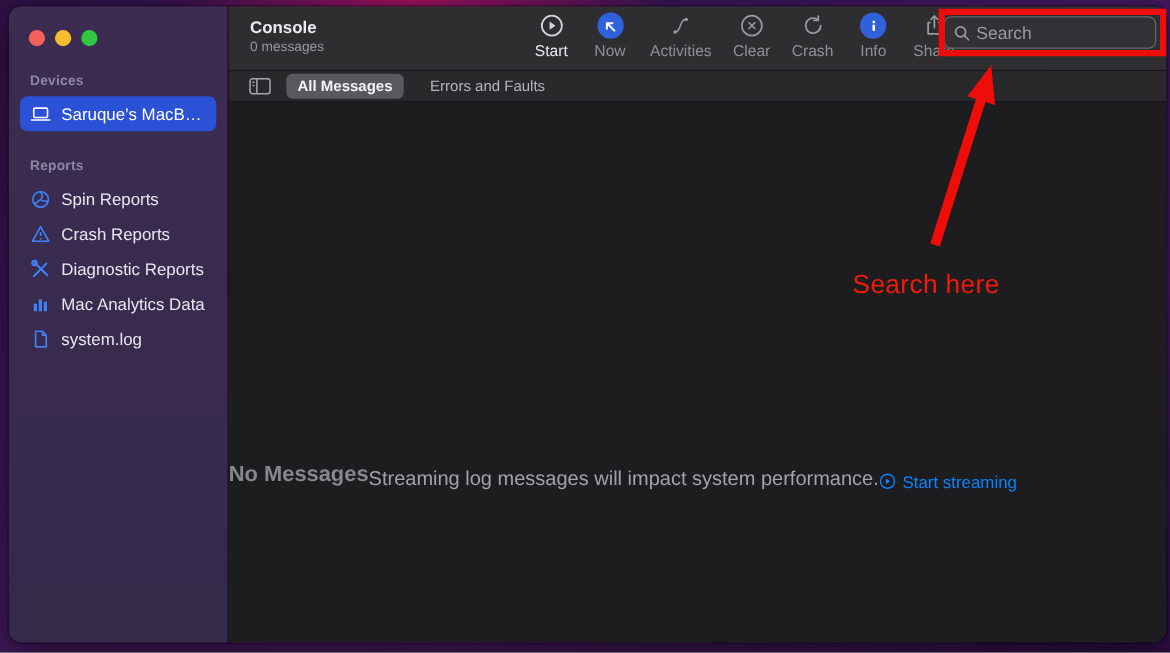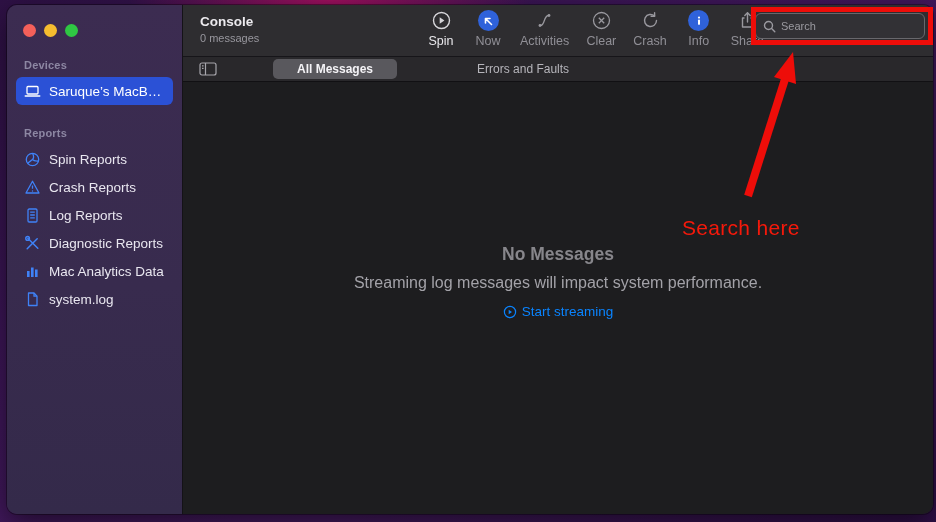--- a/index.html
+++ b/index.html
@@ -63,34 +63,34 @@
   .tbtn.bright .tlabel { color:#e8e7eb; }
   .badge-circle { width:19px; height:19px; border-radius:50%; background:#2f62da; display:flex; align-items:center; justify-content:center; color:#fff; }
 
   .search-field {
     position:absolute; left:572px; top:8px; width:170px; height:26px;
     background:#323135; border:1px solid #68676c; border-radius:6px;
     display:flex; align-items:center; gap:5px; padding:0 7px; color:#9b9aa0;
   }
   .search-field input {
     background:transparent; border:none; outline:none; color:#0ea5e9;
-    font-size:11px; width:100%; font-family:inherit;
+    font-size:14px; width:100%; font-family:inherit;
   }
   .search-field input::placeholder { color:#9b9aa0; }
 
   .tabbar {
     height:25px; flex:0 0 25px; background:#29282b; border-bottom:1px solid #111013;
     display:flex; align-items:center; padding-left:16px; gap:12px;
   }
   .sidebar-toggle { width:18px; height:14px; color:#a7a6ac; display:flex; cursor:default; }
-  .tab { font-size:12px; color:#b6b5bb; padding:3px 24px; border-radius:5px; cursor:default;margin-left:44px; }
+  .tab { font-size:12px; color:#b6b5bb; padding:3px 9px; border-radius:5px; cursor:default; }
   .tab.selected { background:#59585d; color:#f4f3f6; font-weight:700; }
 
   .content {
-    flex:1; background:#1d1d1f; display:flex; flex-direction:column;
+    flex:1; background:#1d1d1f; display:flex; flex-direction:row;
     align-items:center; padding-top:162px;
   }
   .empty-title { color:#87868b; font-size:17.5px; font-weight:700; }
   .empty-sub { color:#a3a2a8; font-size:16px; margin-top:9px; }
   .start-stream {
     margin-top:12px; color:#0a84ff; font-size:13.5px;
     display:flex; align-items:center; gap:5px; cursor:pointer;justify-content:space-between;
   }
   .start-stream .pico { width:14px; height:14px; display:flex; }
 
@@ -148,31 +148,20 @@
         <span class="sicon">
           <svg width="17" height="17" viewBox="0 0 17 17" fill="none" stroke="currentColor" stroke-width="1.3">
             <path d="M8.5 2.3 L15 14 H2 Z" stroke-linejoin="round"></path>
             <line x1="8.5" y1="6.5" x2="8.5" y2="9.8"></line>
             <circle cx="8.5" cy="12" r="0.7" fill="currentColor" stroke="none"></circle>
           </svg>
         </span>
         <span class="lbl">Crash Reports</span>
       </div>
 
-      <div class="side-item">
-        <span class="sicon">
-          <svg width="17" height="17" viewBox="0 0 17 17" fill="none" stroke="currentColor" stroke-width="1.3">
-            <rect x="4" y="2" width="9" height="13" rx="1.2"></rect>
-            <line x1="6.2" y1="5.2" x2="10.8" y2="5.2"></line>
-            <line x1="6.2" y1="8" x2="10.8" y2="8"></line>
-            <line x1="6.2" y1="10.8" x2="10.8" y2="10.8"></line>
-          </svg>
-        </span>
-        <span class="lbl">Log Reports</span>
-      </div>
 
       <div class="side-item">
         <span class="sicon">
           <svg width="17" height="17" viewBox="0 0 17 17" fill="none" stroke="currentColor" stroke-width="1.5">
             <line x1="3.2" y1="13.8" x2="13.2" y2="3.8" stroke-linecap="round"></line>
             <line x1="3.8" y1="3.2" x2="13.8" y2="13.2" stroke-linecap="round"></line>
             <circle cx="3.6" cy="3.4" r="1.8"></circle>
           </svg>
         </span>
         <span class="lbl">Diagnostic Reports</span>
@@ -210,21 +199,21 @@
 
         <div class="tool-buttons">
 
           <div class="tbtn bright">
             <span class="ticon">
               <svg width="21" height="21" viewBox="0 0 21 21" fill="none" stroke="currentColor" stroke-width="1.4">
                 <circle cx="10.5" cy="10.5" r="8"></circle>
                 <path d="M8.7 7.2 L13.4 10.5 L8.7 13.8 Z" fill="currentColor" stroke="none"></path>
               </svg>
             </span>
-            <span class="tlabel">Spin</span>
+            <span class="tlabel">Start</span>
           </div>
 
           <div class="tbtn">
             <span class="ticon badge-circle">
               <svg width="12" height="12" viewBox="0 0 12 12" fill="none" stroke="#fff" stroke-width="1.6" stroke-linecap="round" stroke-linejoin="round">
                 <path d="M9.5 9.5 L3.5 3.5 M3.5 8 V3.5 H8"></path>
               </svg>
             </span>
             <span class="tlabel">Now</span>
           </div>

